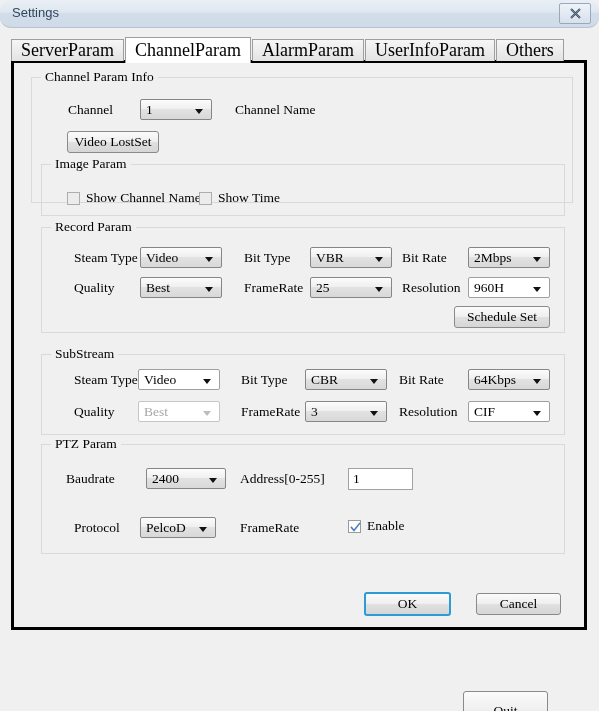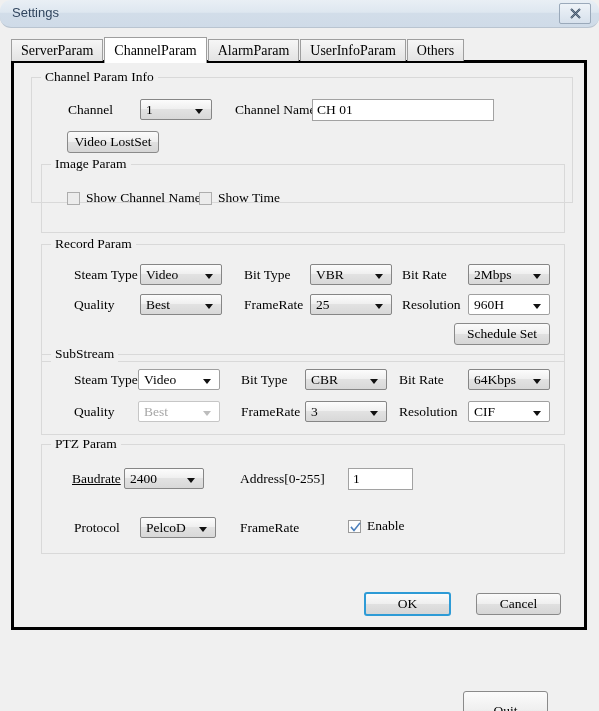--- a/index.html
+++ b/index.html
@@ -38,21 +38,21 @@
   .tabstrip{
     position:absolute;left:11px;top:38px;height:23px;
     display:flex;align-items:flex-end;z-index:5;
   }
   .tab{
     height:21px;line-height:21px;
     padding:0 9px;margin-right:1px;
     background:linear-gradient(to bottom,#f6f6f6,#e3e3e3);
     border:1px solid #9e9e9e;
     border-bottom:none;
-    font-size:14px;
+    font-size:18px;
     cursor:pointer;
     white-space:nowrap;
     position:relative;
   }
   .tab.active{
     height:25px;line-height:25px;
     background:#ffffff;
     border-color:#9e9e9e;
     margin-bottom:-2px;
     z-index:6;
@@ -204,40 +204,39 @@
 
     <div class="lbl" style="left:36px;top:24px;">Channel</div>
 
     <div class="combo" style="left:108px;top:21px;width:72px;">
       <span class="ctext">1</span>
       <span class="arr"></span>
     </div>
 
     <div class="lbl" style="left:203px;top:24px;">Channel Name</div>
 
-    <input class="textfield" style="left: 280px; top: 21px; width: 182px;" value="CH 01">
 
     <button class="btn" style="left:35px;top:53px;width:92px;">Video LostSet</button>
   </div>
 
-  <div class="group" style="left:27px;top:101px;width:524px;height:69px;">
+  <div class="group" style="left:27px;top:101px;width:524px;height:52px;">
     <div class="legend">Image Param</div>
 
     <div class="cbwrap" style="left:25px;top:25px;">
       <span class="cbox gray"></span>
       <span class="cblabel">Show Channel Name</span>
     </div>
 
     <div class="cbwrap" style="left:157px;top:25px;">
       <span class="cbox gray"></span>
       <span class="cblabel">Show Time</span>
     </div>
   </div>
 
-  <div class="group" style="left:27px;top:181px;width:524px;height:118px;">
+  <div class="group" style="left:27px;top:164px;width:524px;height:106px;">
     <div class="legend">Record Param</div>
 
     <div class="lbl" style="left:32px;top:22px;">Steam Type</div>
     <div class="combo" style="left:98px;top:19px;width:82px;">
       <span class="ctext">Video</span>
       <span class="arr"></span>
     </div>
 
     <div class="lbl" style="left:202px;top:22px;">Bit Type</div>
     <div class="combo" style="left:268px;top:19px;width:82px;">
@@ -308,22 +307,22 @@
     <div class="lbl" style="left:357px;top:49px;">Resolution</div>
     <div class="combo flat" style="left:426px;top:46px;width:82px;">
       <span class="ctext">CIF</span>
       <span class="arr"></span>
     </div>
   </div>
 
   <div class="group" style="left:27px;top:381px;width:524px;height:110px;">
     <div class="legend">PTZ Param</div>
 
-    <div class="lbl" style="left:30px;top:26px;text-decoration:underline;">Baudrate</div>
-    <div class="combo" style="left:82px;top:23px;width:80px;">
+    <div class="lbl" style="left:24px;top:26px;">Baudrate</div>
+    <div class="combo" style="left:104px;top:23px;width:80px;">
       <span class="ctext">2400</span>
       <span class="arr"></span>
     </div>
 
     <div class="lbl" style="left:198px;top:26px;">Address[0-255]</div>
     <input class="textfield" style="left: 306px; top: 23px; width: 65px;" value="1">
 
     <div class="lbl" style="left:32px;top:75px;">Protocol</div>
     <div class="combo" style="left:98px;top:72px;width:76px;">
       <span class="ctext">PelcoD</span>

